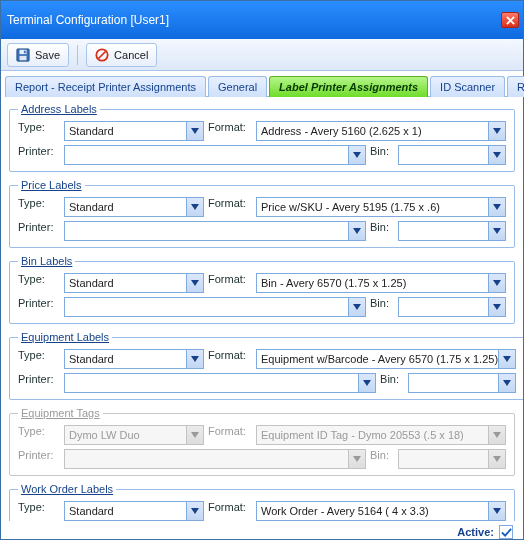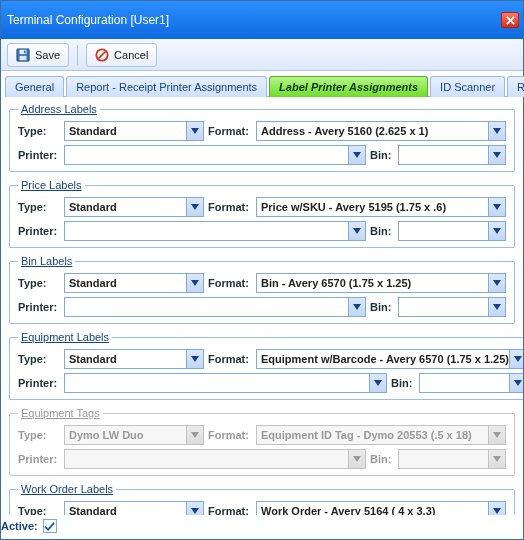--- a/index.html
+++ b/index.html
@@ -108,24 +108,22 @@
   }
   fieldset.group legend {
     color: #15428b;
     padding: 0 3px;
     font-size: 11px;
     text-decoration: underline;
   }
   fieldset.group.disabled legend { color: #9a9a9a; }
   .row {
     display: flex;
-    align-items: center;
     gap: 4px;
     margin-top: 4px;
-    font-weight: bold;
   }
   .row:first-of-type { margin-top: 2px; }
   .lbl {
     color: #233;
     min-width: 42px;
     text-align: left;
   }
   fieldset.group.disabled .lbl { color: #9a9a9a; }
   .lbl-format { min-width: 44px; }
   .combo {
@@ -160,23 +158,24 @@
     background: linear-gradient(to bottom,#ebebeb,#ddd);
     border-left-color: #c3c3c3;
   }
   .combo .arrow svg { width: 8px; height: 6px; }
   .combo-type { width: 140px; }
   .combo-format { flex: 1; }
   .combo-printer { flex: 1; }
   .combo-bin { width: 108px; }
   .footer-row {
     display: flex;
+    justify-content: flex-end;
     align-items: center;
     gap: 5px;
-    padding: 4px 10px 6px 0;
+    padding: 4px 10px 0 0;
   }
   .footer-row .lbl { min-width: auto; color: #15428b; font-weight: bold; }
   .chk {
     width: 14px; height: 14px;
     border: 1px solid #7faade;
     background: #fff;
     display: inline-flex;
     align-items: center; justify-content: center;
     cursor: pointer;
   }
@@ -210,22 +209,22 @@
       <svg viewBox="0 0 16 16">
         <circle cx="8" cy="8" r="6.5" fill="none" stroke="#d62f18" stroke-width="2"></circle>
         <line x1="4" y1="12" x2="12" y2="4" stroke="#d62f18" stroke-width="2"></line>
       </svg>
       <span>Cancel</span>
     </div>
   </div>
 
   <div class="tabs-wrap">
     <div class="tabs" id="tabs-container">
+        <div class="tab">Report - Receipt Printer Assignments</div>
         <div class="tab">General</div>
-        <div class="tab">Report - Receipt Printer Assignments</div>
         <div class="tab active">Label Printer Assignments</div>
         <div class="tab">ID Scanner</div>
         <div class="tab">RDM</div>
       </div>
   </div>
 
   <div class="content" id="groups-container">
       <fieldset class="group">
     <legend>Address Labels</legend>
     <div class="row">

